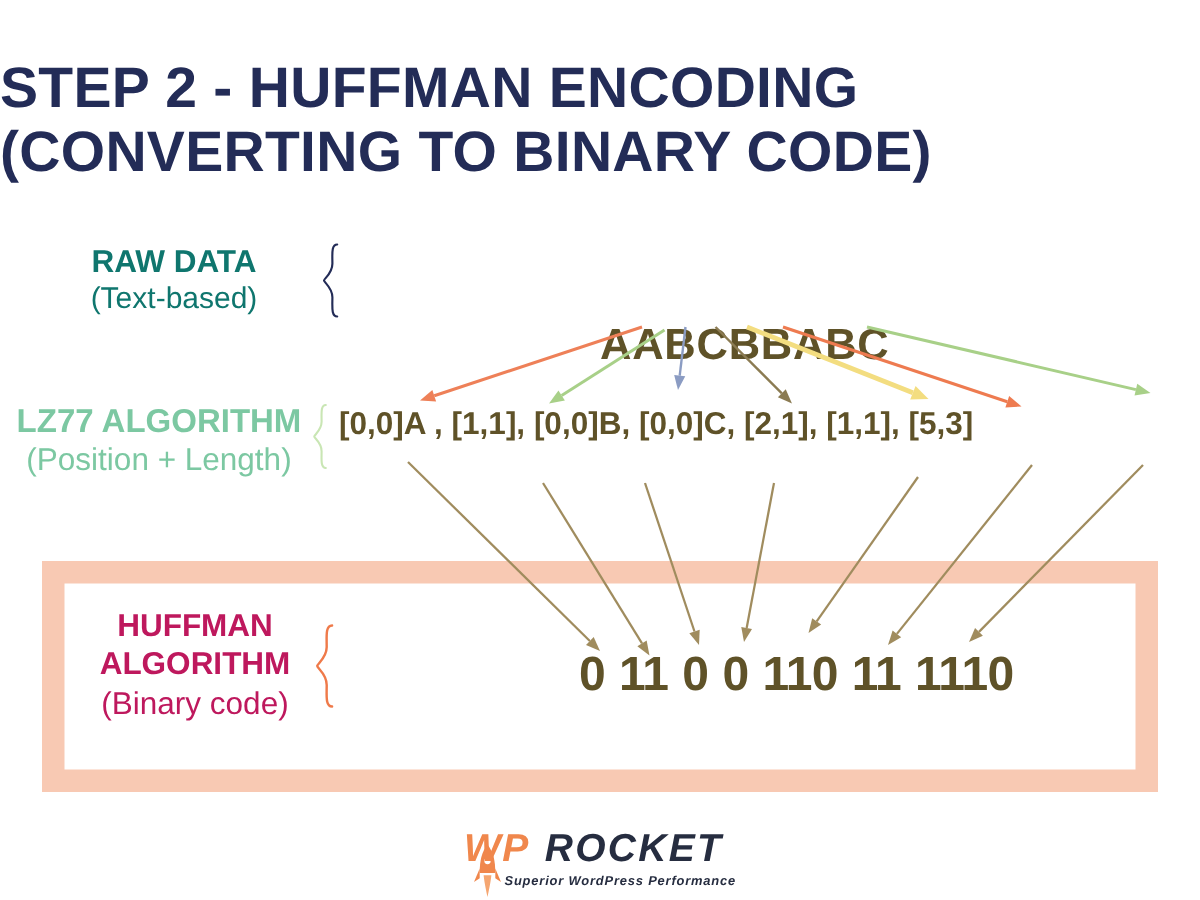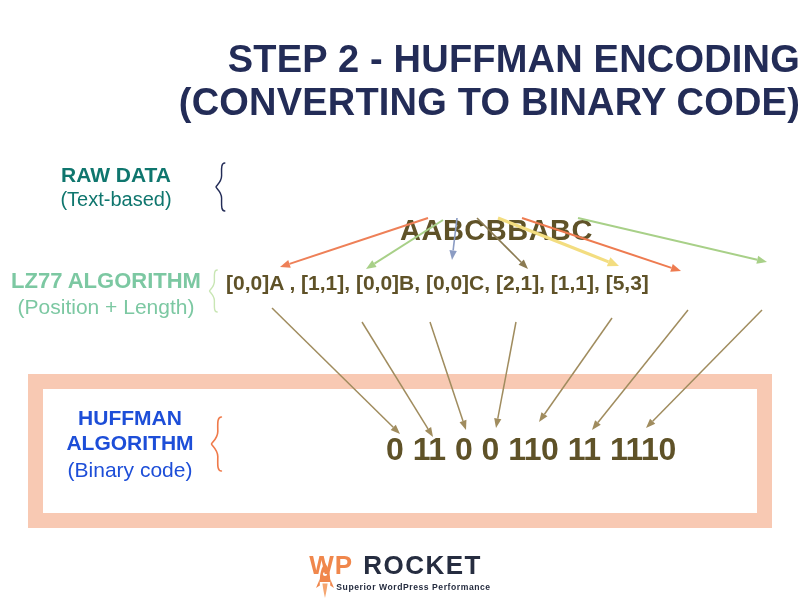--- a/index.html
+++ b/index.html
@@ -1,47 +1,47 @@
 <!DOCTYPE html>
 <html><head>
 <meta charset="utf-8">
 <style>
   html,body{margin:0;padding:0;background:#ffffff;}
   .canvas{position:relative;width:800px;height:600px;background:#ffffff;overflow:hidden;
           font-family:"Liberation Sans",sans-serif;margin:0 auto;}
   .abs{position:absolute;}
 
-  .title{top:38px;left:0;width:800px;text-align:right;
+  .title{top:38px;left:0;width:800px;text-align:left;
          color:#232c57;font-weight:bold;font-size:38px;line-height:1.13;letter-spacing:0.2px;}
 
   .stage-label{text-align:center;}
   .raw-label{left:40px;top:162px;width:152px;color:#0f766e;}
   .raw-label .main{font-size:21px;font-weight:bold;line-height:1.2;}
   .raw-label .sub{font-size:20px;line-height:1.2;}
 
   .lz-label{left:0px;top:268px;width:212px;color:#7cc8a2;}
   .lz-label .main{font-size:22px;font-weight:bold;line-height:1.2;}
   .lz-label .sub{font-size:21px;line-height:1.25;}
 
-  .huff-label{left:50px;top:406px;width:160px;color:#1d4ed8;}
+  .huff-label{left:50px;top:406px;width:160px;color:#be185d;}
   .huff-label .main{font-size:21px;font-weight:bold;line-height:1.18;}
   .huff-label .sub{font-size:21px;line-height:1.3;}
 
   .olive{color:#5f5228;font-weight:bold;}
   .raw-value{left:400px;top:182px;font-size:29px;letter-spacing:0.5px;margin-top:32px;}
   .lz-value{left:226px;top:271px;font-size:21px;white-space:nowrap;}
   .binary-value{left:386px;top:431px;font-size:32px;letter-spacing:-0.5px;word-spacing:1px;white-space:nowrap;}
 
   .pink-box{left:28px;top:374px;width:744px;height:154px;box-sizing:border-box;
             border:15px solid #f8c9b3;background:#ffffff;}
 
   .brace{pointer-events:none;}
 
   .footer{left:0;top:550px;width:800px;display:flex;justify-content:center;}
-  .logo{position:relative;padding-left:0px;}
+  .logo{position:relative;padding-left:0px;font-style:italic;}
   .brand-row{display:flex;align-items:baseline;gap:10px;position:relative;z-index:1;}
   .brand-wp{color:#f0874c;font-size:26px;font-weight:bold;letter-spacing:1px;}
   .brand-rocket{color:#262d40;font-size:26px;font-weight:bold;letter-spacing:1.5px;}
   .rocket-icon{position:absolute;left:6px;top:13px;z-index:0;}
   .tagline{color:#262d40;font-size:8.6px;font-weight:bold;letter-spacing:0.55px;
            padding-left:27px;margin-top:1px;white-space:nowrap;}
 
   svg.overlay{position:absolute;left:0;top:0;pointer-events:none;}
 </style>
 </head>

